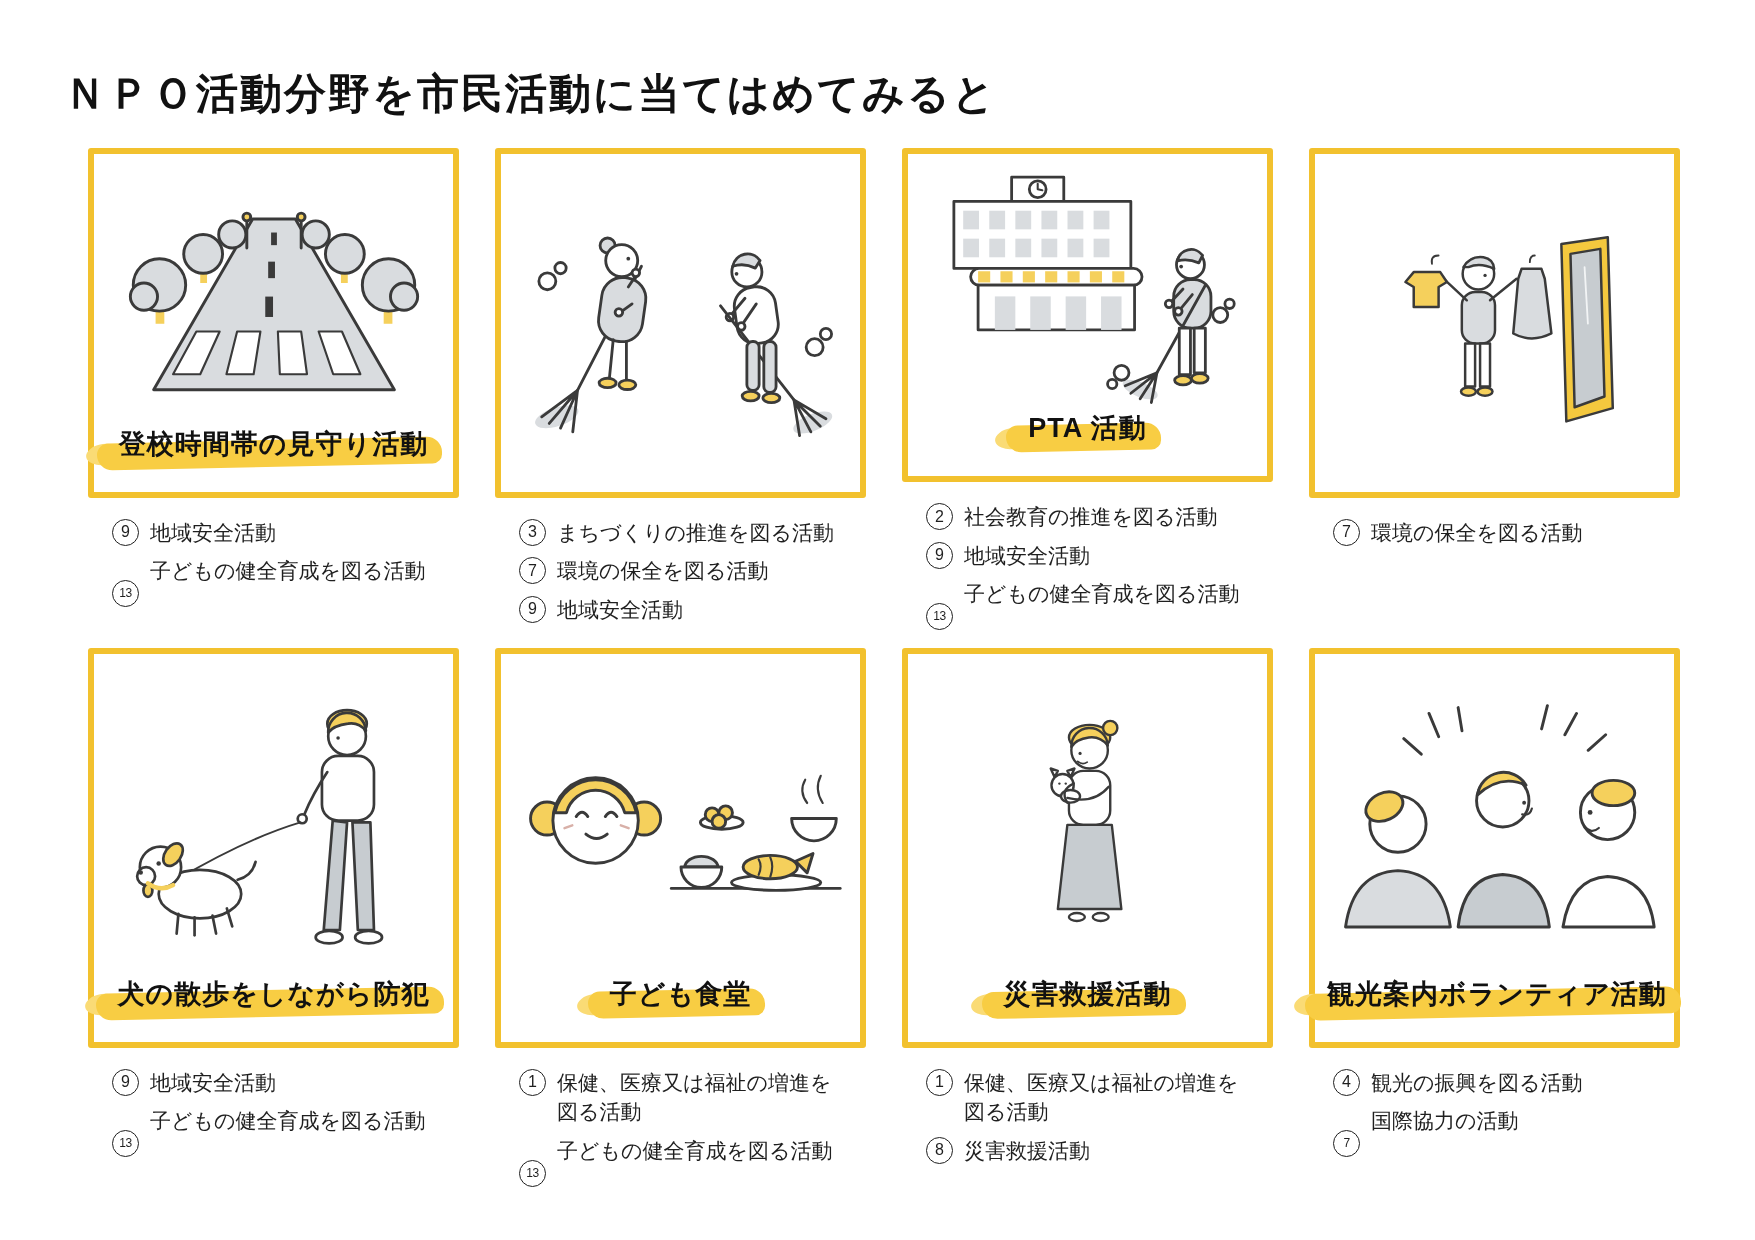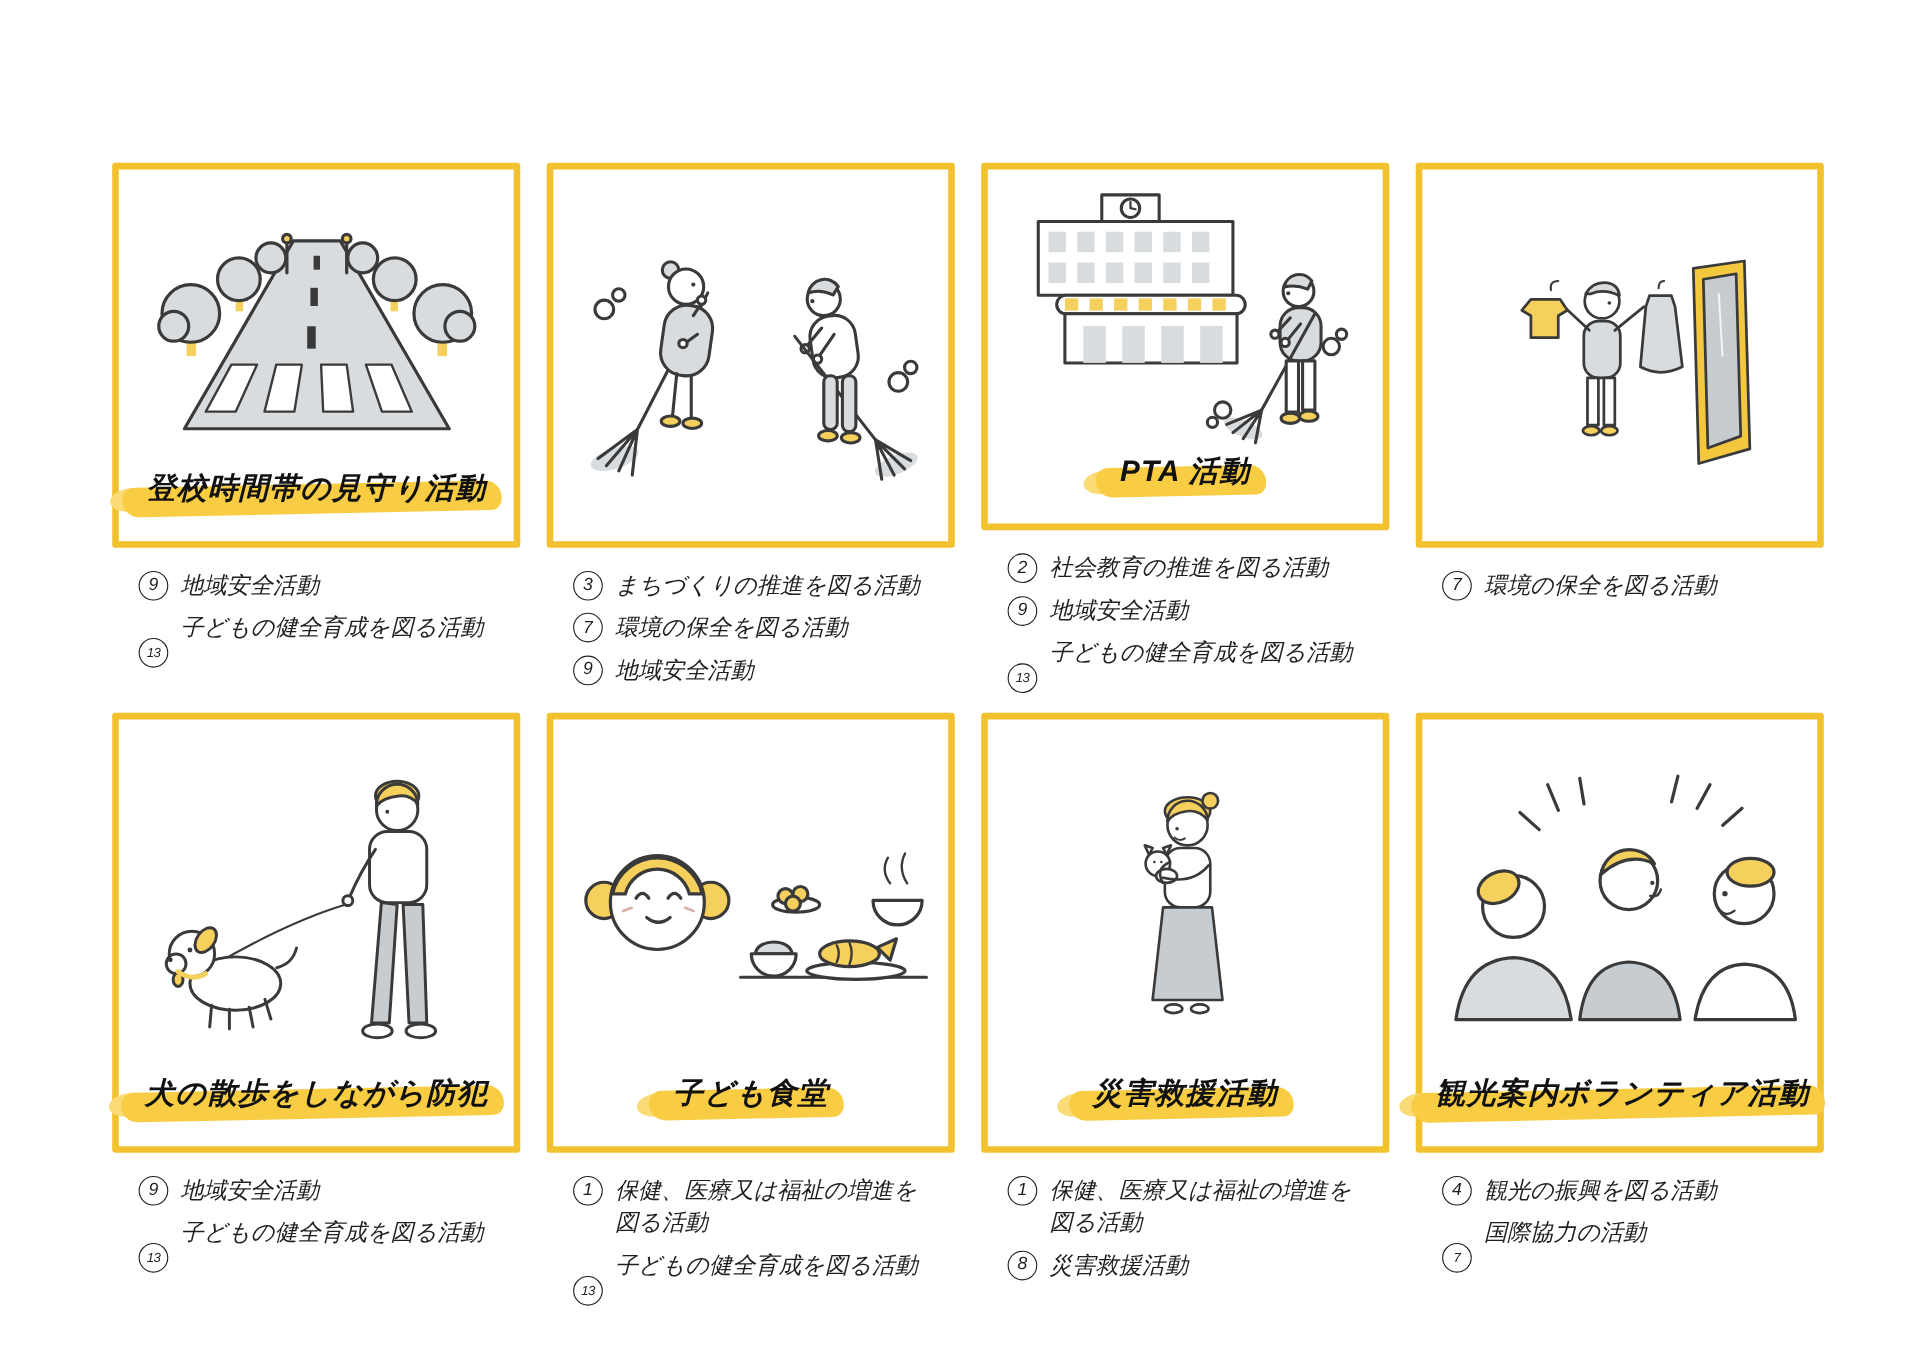--- a/index.html
+++ b/index.html
@@ -1,20 +1,20 @@
 <!DOCTYPE html>
 <html lang="ja"><head>
 <meta charset="utf-8">
 <style>
   html,body{margin:0;padding:0;background:#fff;}
   body{width:1755px;height:1240px;font-family:"Liberation Sans","DejaVu Sans",sans-serif;color:#1f1f1f;}
   .page{position:relative;width:1755px;height:1240px;overflow:hidden;background:#fff;}
   .page-title{position:absolute;left:64px;top:66px;margin:0;font-size:42px;font-weight:600;letter-spacing:2px;color:#111;}
 
-  .grid{position:absolute;left:102px;top:148px;display:grid;grid-template-columns:repeat(4,371px);column-gap:24px;font-style:italic;}
+  .grid{position:absolute;left:88px;top:148px;display:grid;grid-template-columns:repeat(4,371px);column-gap:36px;}
   .cell{display:flex;flex-direction:column;}
   .cell.r1{height:482px;}
   .card{box-sizing:border-box;border:6px solid #F2C12E;border-radius:3px;background:#fff;height:350px;display:flex;flex-direction:column;}
   .r2 .card{height:400px;margin-top:18px;}
   .illus{flex:1;min-height:0;display:flex;align-items:center;justify-content:center;padding-top:10px;}
   .illus svg{max-width:92%;max-height:98%;}
 
   .card-title{text-align:center;font-weight:bold;font-size:27px;letter-spacing:1px;color:#111;margin:0 6px 30px;line-height:1.3;}
   .card-title.two{margin-bottom:12px;}
   .hl{position:relative;display:inline-block;padding:0 6px;z-index:0;white-space:nowrap;}
@@ -37,20 +37,21 @@
   .ill .fym{fill:#f4c83e;}
   .ill .fd{fill:#3a3a3a;stroke:none;}
   .ill .ns{stroke:none;}
   .ill .thin{stroke-width:2.2;}
   .ill .blush{stroke:#d8b0a8;stroke-width:2.5;}
 </style>
 </head>
 <body>
 
 <div class="page">
+  <h1 class="page-title">ＮＰＯ活動分野を市民活動に当てはめてみると</h1>
 
   <div class="grid">
 
     <div class="cell r1">
       <div class="card">
         <div class="illus">
           <svg class="ill" viewBox="0 0 340 230" width="330">
             <g>
               <polygon class="fg" points="148,36 192,36 294,212 46,212"></polygon>
               <rect class="fd" x="167" y="50" width="6" height="13"></rect>

